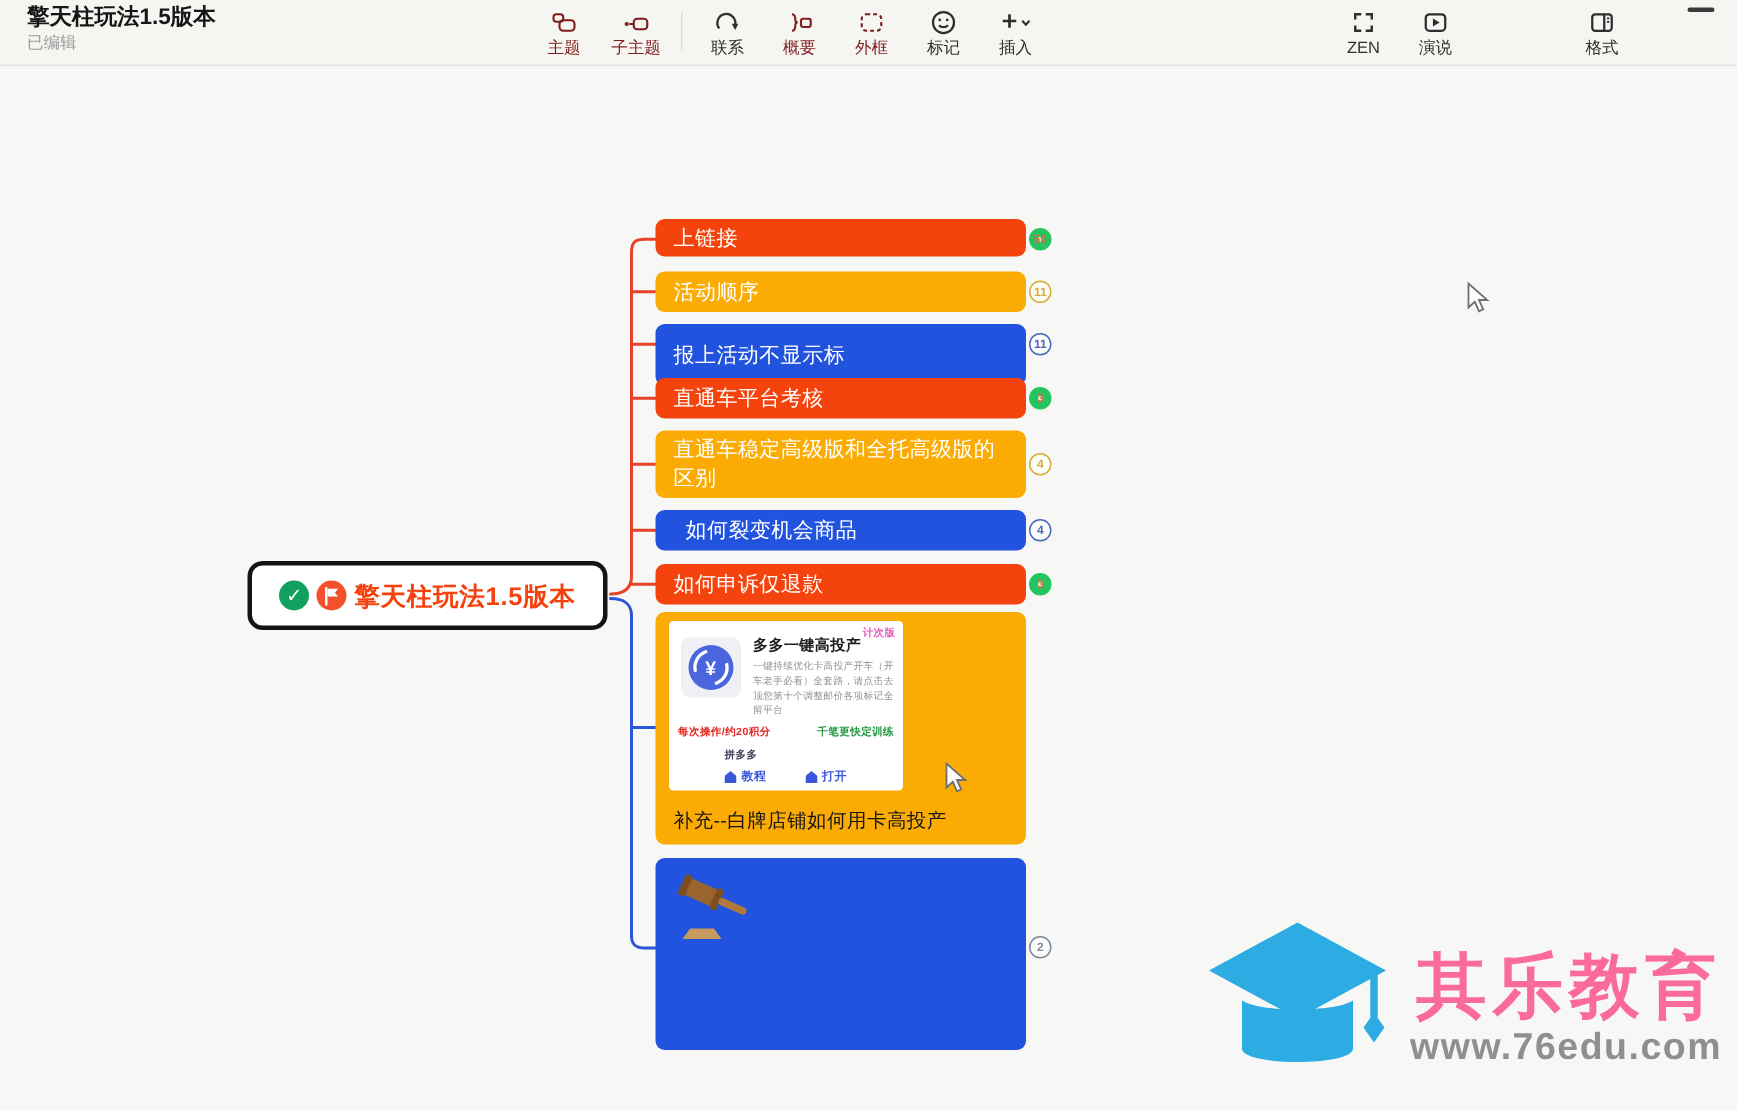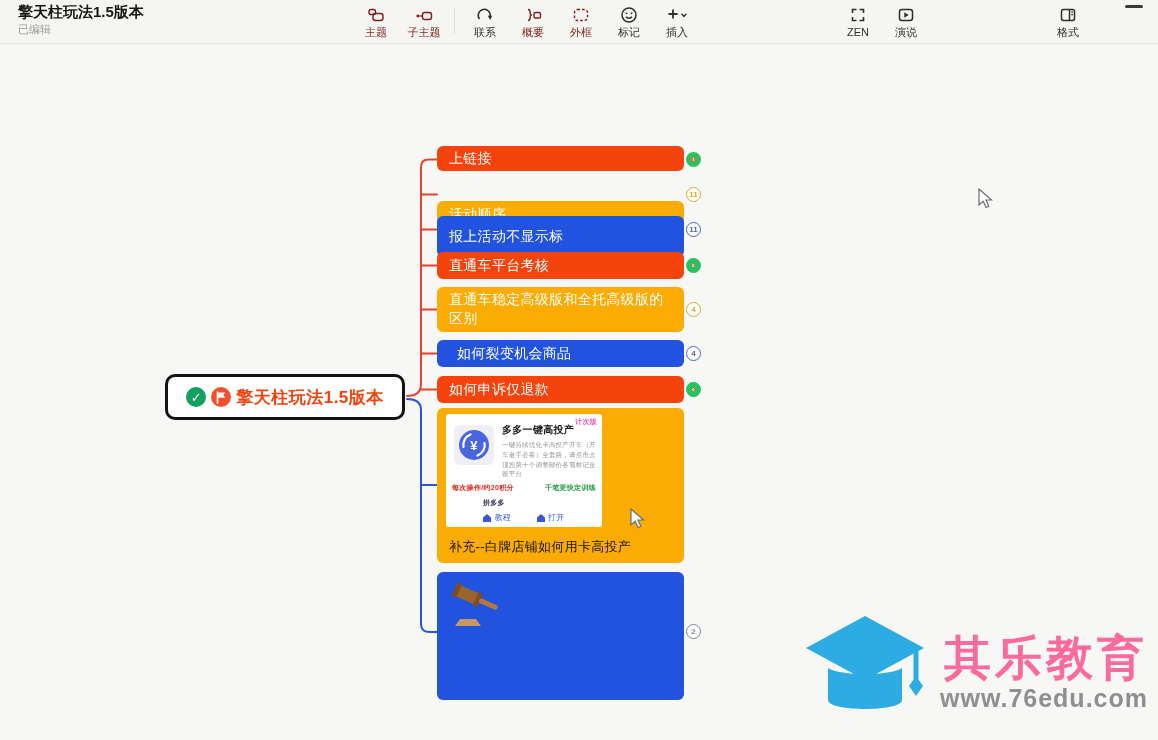--- a/index.html
+++ b/index.html
@@ -22,21 +22,21 @@
   .tb-group { position:absolute; top:2px; display:flex; align-items:flex-start; }
   .tb-main { left:352px; }
   .tb-item {
     width:48px; display:flex; flex-direction:column; align-items:center;
     gap:0px; padding-top:3px; cursor:default; color:#2E2E2E;
   }
   .tb-item .lbl { font-size:11px; line-height:14px; }
   .tb-item svg { display:block; }
   .tb-item.disabled { color:#7f1d1d; }
   .tb-sep { width:1px; height:26px; background:#DCDCDA; margin:6px 6px 0 6px; }
-  .tb-right1 { left:834px; }
+  .tb-right1 { left:885px; }
   .tb-right2 { left:1044px; }
   .minimize {
     position:absolute; right:15px; top:5px; width:18px; height:3px;
     background:#3A3A3A; border-radius:2px;
   }
 
   
   .connector-layer { position:absolute; left:0; top:0; z-index:1; }
 
   
@@ -56,21 +56,21 @@
   
   .node {
     position:absolute; left:437px; width:247px; border-radius:6px;
     color:#fff; font-size:14px; font-weight:500; z-index:2;
     display:flex; align-items:center; padding:0 12px; letter-spacing:0.3px;
   }
   .node.red   { background:#F5430D; }
   .node.amber { background:#FBAC04; }
   .node.blue  { background:#2253DE; }
   .n1 { top:146px; height:25px; }
-  .n2 { top:181px; height:27px;margin-top:20px; }
+  .n2 { top:181px; height:27px; }
   .n3 { top:216px; height:41px; }
   .n4 { top:252px; height:27px; }
   .n5 { top:287px; height:45px; align-items:flex-start; padding-top:3px; line-height:19px; }
   .n6 { top:340px; height:27px;padding-left:20px; }
   .n7 { top:376px; height:27px; }
   .n8 { top:408px; height:155px; display:block; padding:0; }
   .n9 { top:572px; height:128px; display:block; padding:0; }
 
   .badge {
     position:absolute; left:686px; width:15px; height:15px; border-radius:50%;
@@ -96,21 +96,21 @@
   }
   .card .app-title { position:absolute; left:56px; top:9px; font-size:10px; font-weight:bold; color:#1C1C1C; }
   .card .app-desc {
     position:absolute; left:56px; top:26px; width:95px;
     font-size:6.5px; color:#929292; line-height:1.5; letter-spacing:0.2px;
   }
   .card .note-red   { position:absolute; left:6px;  top:69px; font-size:7px; font-weight:bold; color:#E3241B; }
   .card .note-green { position:absolute; right:6px; top:69px; font-size:7px; font-weight:bold; color:#269A44; }
   .card .platform   { position:absolute; left:37px; top:84px; font-size:7px; font-weight:bold; color:#3B3B58; }
   .card .btn-row { position:absolute; left:0; right:0; top:98px; display:flex; justify-content:center; gap:26px; }
-  .card .mini-btn { display:flex; align-items:center; gap:3px; font-size:8px; font-weight:normal; color:#3A57D9; }
+  .card .mini-btn { display:flex; align-items:center; gap:3px; font-size:8px; font-weight:bold; color:#3A57D9; }
 
   .n8-caption { position:absolute; left:12px; top:130px; font-size:13px; color:#151515; font-weight:500; }
 
   
   .gavel-wrap { position:absolute; left:14px; top:10px; }
   .n9-text {
     position:absolute; left:12px; top:54px; width:225px;
     color:#fff; font-size:14px; line-height:21px; font-weight:500; letter-spacing:0.2px;
   }
 

